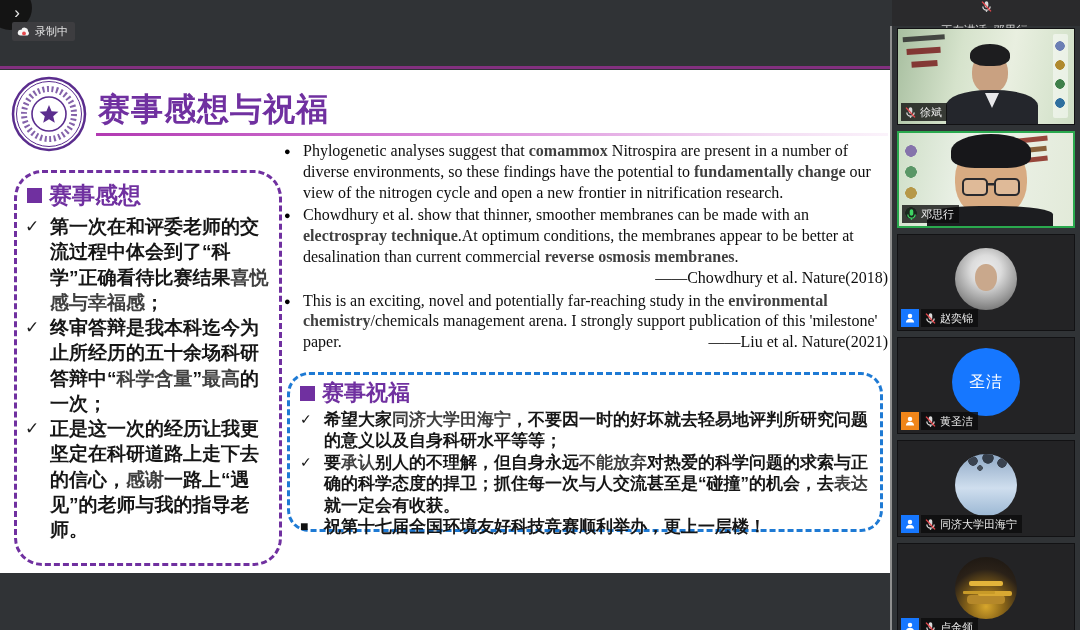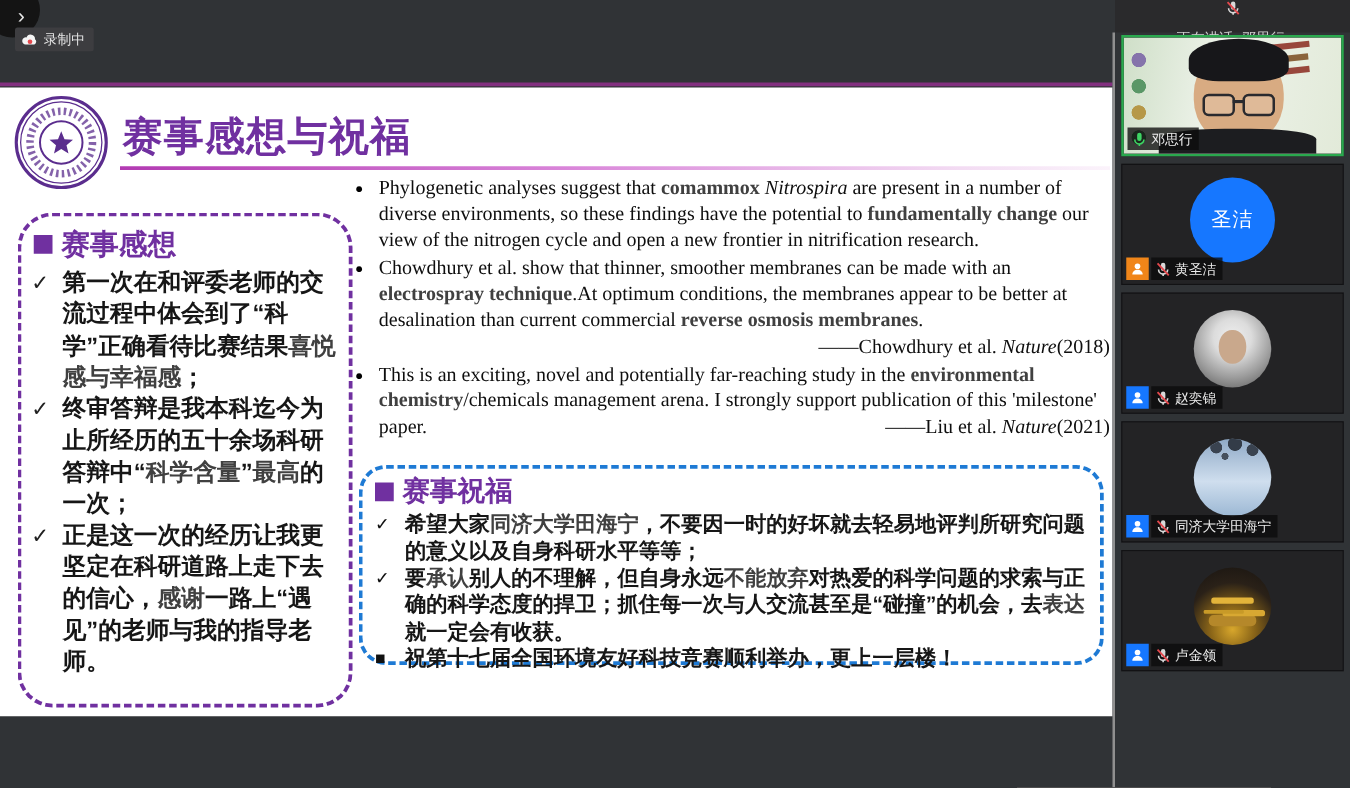--- a/index.html
+++ b/index.html
@@ -24,21 +24,21 @@
               background:linear-gradient(90deg,#b23ab2,#d985d9 45%,#f3dcf3 85%,#fbf3fb);}
 
   
   .quotes{position:absolute;left:284px;top:71px;width:604px;}
   .quote{display:flex;margin-bottom:2px;}
   .qbullet{width:19px;font-size:11px;color:#000;padding-top:4px;}
   .qtext{flex:1;font-family:"Liberation Serif",serif;font-size:16px;line-height:1.3;color:#0e0e0e;}
   .qtext::after{content:"";display:block;clear:both;}
   .attr{float:right;}
   .seg-red{color:#404040;font-weight:bold;}
-  .seg-i{font-style:italic;}
+  .seg-i{}
 
   
   .imp-box{position:absolute;left:14px;top:100px;width:250px;height:380px;border:3px dashed #7030a0;
            border-radius:28px;padding:5px 4px 5px 8px;}
   .box-head{display:flex;align-items:center;gap:7px;margin:2px 0 3px 2px;}
   .head-sq{width:15px;height:15px;background:#7030a0;flex:0 0 auto;}
   .head-txt{font-size:23px;font-weight:bold;color:#7030a0;}
   .imp-item{display:flex;font-size:19px;font-weight:600;color:#161616;line-height:1.33;}
   .imarker{width:25px;flex:0 0 auto;font-size:17px;padding-top:2px;color:#222;font-weight:400;}
   .imp-item .itext{flex:1;}
@@ -275,20 +275,43 @@
         <rect x="3" y="1.5" width="6.4" height="6.4" transform="rotate(45 6.2 4.7)" fill="#9a9a9a"></rect>
         <rect x="8" y="4" width="6.4" height="6.4" transform="rotate(45 11.2 7.2)" fill="#7d7d7d" stroke="#2a2a2c"></rect>
       </svg>
       <svg width="15" height="13" viewBox="0 0 16 14">
         <path d="M6 2 2 6l4 4M2 6h7a5 5 0 0 1 5 5v1" fill="none" stroke="#9a9a9a" stroke-width="1.8"></path>
       </svg>
     </span>
   </div>
 
   <div class="tiles">
+  <div class="tile">
+    <div class="tile-body video-xu">
+      <div class="deco xu-art"></div>
+      <div class="deco xu-strip"></div>
+      <div class="deco xu-head"></div>
+      <div class="deco xu-suit"></div>
+
+    </div>
+    <div class="tile-label">
+
+      <span class="label-pill">
+        <span class="mic muted">
+          <svg viewBox="0 0 16 16">
+            <rect class="body" x="5.8" y="1.5" width="4.4" height="8" rx="2.2"></rect>
+            <path class="arc" d="M3.5 8a4.5 4.5 0 0 0 9 0"></path>
+            <line class="stem" x1="8" y1="12.6" x2="8" y2="14.6"></line>
+            <line class="slash" x1="2.5" y1="2" x2="13.5" y2="14"></line>
+          </svg>
+        </span>
+        <span class="pname">徐斌</span>
+      </span>
+    </div>
+  </div>
 
   <div class="tile active">
     <div class="tile-body video-deng">
 
       <div class="deco deng-strip"></div>
       <div class="deco deng-art"></div>
       <div class="deco deng-head">
         <div class="deng-glasses"></div>
       </div>
       <div class="deco deng-body"></div>
@@ -299,20 +322,48 @@
       <span class="label-pill">
         <span class="mic on">
           <svg viewBox="0 0 16 16">
             <rect class="body" x="5.8" y="1.5" width="4.4" height="8" rx="2.2"></rect>
             <path class="arc" d="M3.5 8a4.5 4.5 0 0 0 9 0"></path>
             <line class="stem" x1="8" y1="12.6" x2="8" y2="14.6"></line>
             <line class="slash" x1="2.5" y1="2" x2="13.5" y2="14"></line>
           </svg>
         </span>
         <span class="pname">邓思行</span>
+      </span>
+    </div>
+  </div>
+
+  <div class="tile">
+    <div class="tile-body avatar-photo">
+
+      <div class="deco avatar-circle">
+        
+      </div>
+    </div>
+    <div class="tile-label">
+      <span class="role-badge blue">
+        <svg width="12" height="12" viewBox="0 0 16 16">
+          <circle cx="8" cy="5.3" r="3" fill="#fff"></circle>
+          <path d="M2.5 14c0-3.2 2.5-5 5.5-5s5.5 1.8 5.5 5z" fill="#fff"></path>
+        </svg>
+      </span>
+      <span class="label-pill">
+        <span class="mic muted">
+          <svg viewBox="0 0 16 16">
+            <rect class="body" x="5.8" y="1.5" width="4.4" height="8" rx="2.2"></rect>
+            <path class="arc" d="M3.5 8a4.5 4.5 0 0 0 9 0"></path>
+            <line class="stem" x1="8" y1="12.6" x2="8" y2="14.6"></line>
+            <line class="slash" x1="2.5" y1="2" x2="13.5" y2="14"></line>
+          </svg>
+        </span>
+        <span class="pname">赵奕锦</span>
       </span>
     </div>
   </div>
 
   <div class="tile">
     <div class="tile-body avatar-initials">
 
       <div class="deco avatar-circle">
         <span class="initials">圣洁</span>
       </div>
@@ -332,21 +383,21 @@
             <line class="stem" x1="8" y1="12.6" x2="8" y2="14.6"></line>
             <line class="slash" x1="2.5" y1="2" x2="13.5" y2="14"></line>
           </svg>
         </span>
         <span class="pname">黄圣洁</span>
       </span>
     </div>
   </div>
 
   <div class="tile">
-    <div class="tile-body avatar-photo">
+    <div class="tile-body avatar-sky">
 
       <div class="deco avatar-circle">
         
       </div>
     </div>
     <div class="tile-label">
       <span class="role-badge blue">
         <svg width="12" height="12" viewBox="0 0 16 16">
           <circle cx="8" cy="5.3" r="3" fill="#fff"></circle>
           <path d="M2.5 14c0-3.2 2.5-5 5.5-5s5.5 1.8 5.5 5z" fill="#fff"></path>
@@ -354,27 +405,27 @@
       </span>
       <span class="label-pill">
         <span class="mic muted">
           <svg viewBox="0 0 16 16">
             <rect class="body" x="5.8" y="1.5" width="4.4" height="8" rx="2.2"></rect>
             <path class="arc" d="M3.5 8a4.5 4.5 0 0 0 9 0"></path>
             <line class="stem" x1="8" y1="12.6" x2="8" y2="14.6"></line>
             <line class="slash" x1="2.5" y1="2" x2="13.5" y2="14"></line>
           </svg>
         </span>
-        <span class="pname">赵奕锦</span>
+        <span class="pname">同济大学田海宁</span>
       </span>
     </div>
   </div>
 
   <div class="tile">
-    <div class="tile-body avatar-sky">
+    <div class="tile-body avatar-temple">
 
       <div class="deco avatar-circle">
         
       </div>
     </div>
     <div class="tile-label">
       <span class="role-badge blue">
         <svg width="12" height="12" viewBox="0 0 16 16">
           <circle cx="8" cy="5.3" r="3" fill="#fff"></circle>
           <path d="M2.5 14c0-3.2 2.5-5 5.5-5s5.5 1.8 5.5 5z" fill="#fff"></path>
@@ -382,46 +433,18 @@
       </span>
       <span class="label-pill">
         <span class="mic muted">
           <svg viewBox="0 0 16 16">
             <rect class="body" x="5.8" y="1.5" width="4.4" height="8" rx="2.2"></rect>
             <path class="arc" d="M3.5 8a4.5 4.5 0 0 0 9 0"></path>
             <line class="stem" x1="8" y1="12.6" x2="8" y2="14.6"></line>
             <line class="slash" x1="2.5" y1="2" x2="13.5" y2="14"></line>
           </svg>
         </span>
-        <span class="pname">同济大学田海宁</span>
-      </span>
-    </div>
-  </div>
-
-  <div class="tile">
-    <div class="tile-body avatar-temple">
-
-      <div class="deco avatar-circle">
-        
-      </div>
-    </div>
-    <div class="tile-label">
-      <span class="role-badge blue">
-        <svg width="12" height="12" viewBox="0 0 16 16">
-          <circle cx="8" cy="5.3" r="3" fill="#fff"></circle>
-          <path d="M2.5 14c0-3.2 2.5-5 5.5-5s5.5 1.8 5.5 5z" fill="#fff"></path>
-        </svg>
-      </span>
-      <span class="label-pill">
-        <span class="mic muted">
-          <svg viewBox="0 0 16 16">
-            <rect class="body" x="5.8" y="1.5" width="4.4" height="8" rx="2.2"></rect>
-            <path class="arc" d="M3.5 8a4.5 4.5 0 0 0 9 0"></path>
-            <line class="stem" x1="8" y1="12.6" x2="8" y2="14.6"></line>
-            <line class="slash" x1="2.5" y1="2" x2="13.5" y2="14"></line>
-          </svg>
-        </span>
         <span class="pname">卢金领</span>
       </span>
     </div>
   </div>
 </div>
 </div>
 
 </body></html>

